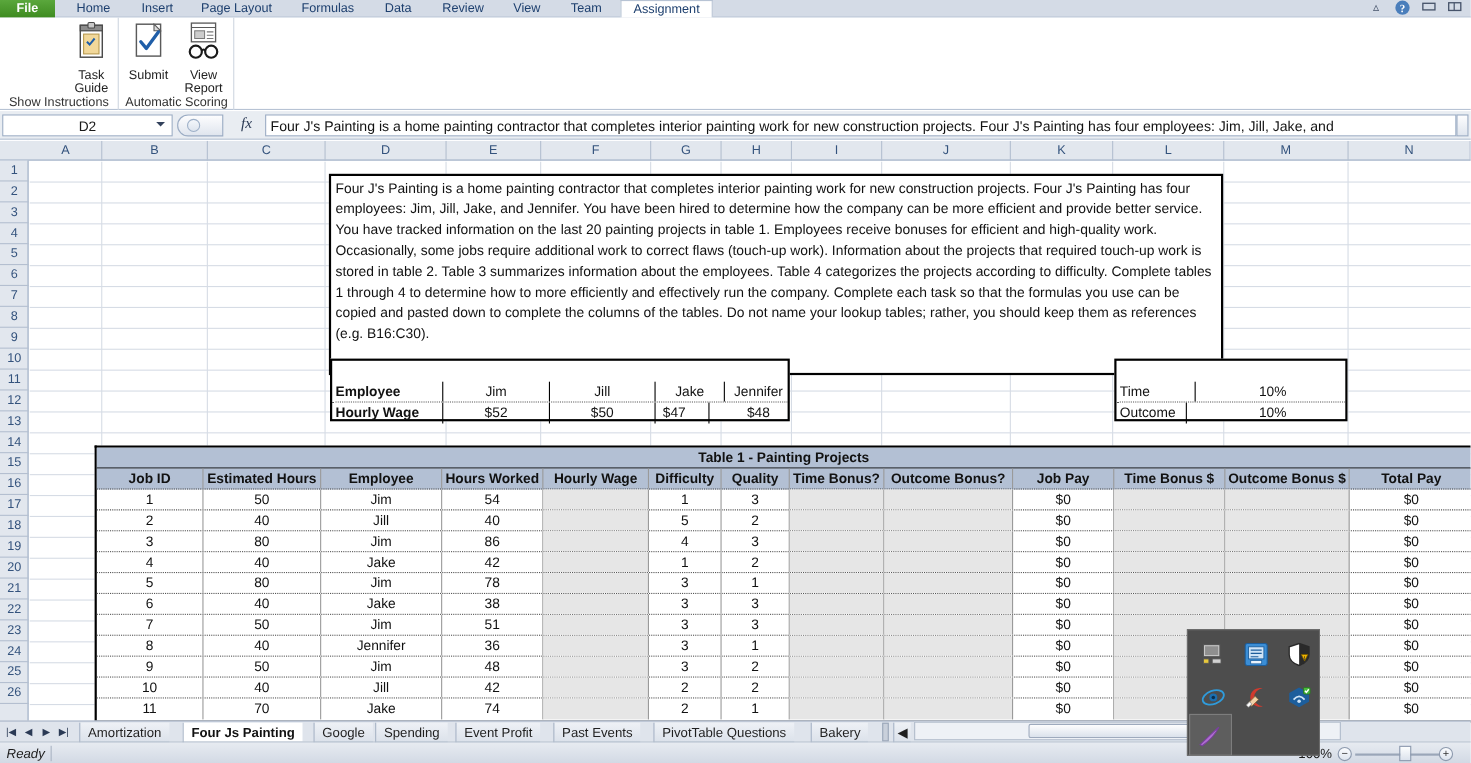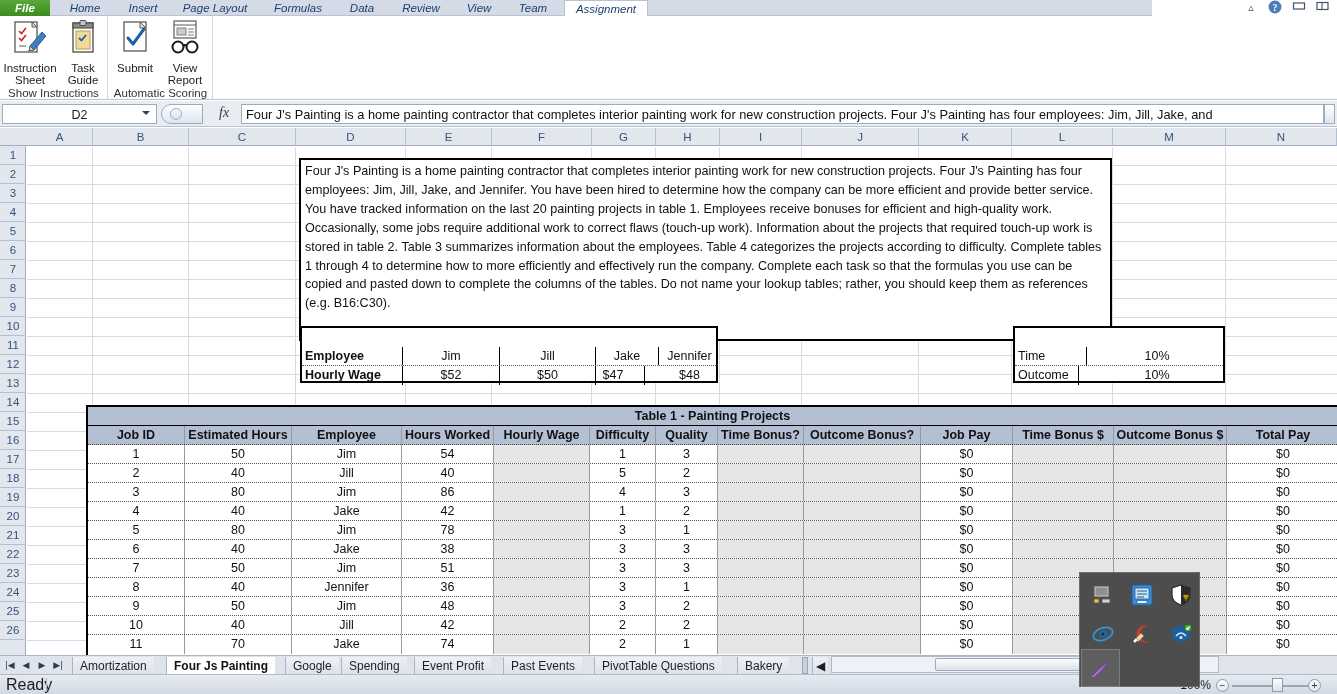--- a/index.html
+++ b/index.html
@@ -6,24 +6,23 @@
   html, body {
     width: 1337px; height: 694px;
     overflow: hidden;
     font-family: "Liberation Sans", sans-serif;
     background: #fff;
     -webkit-font-smoothing: antialiased;
   }
 
   
   .ribbon-tabs {
-    position: absolute; top: 0; left: 0; width: 1152px; height: 16px;
+    position: absolute; top: 0; left: 0; width: 1337px; height: 16px;
     background: #d4dbe6;
     border-bottom: 1px solid #b7c3d4;
-    font-style: italic;
   }
   .tab {
     position: absolute; top: 0; height: 16px;
     font-size: 11.5px; color: #1d3f6e;
     line-height: 16px; text-align: center;
     white-space: nowrap;
   }
   .tab.file {
     background: linear-gradient(to bottom,#5aa73c,#3e8b20);
     color: #fff; font-weight: bold;
@@ -199,21 +198,21 @@
   }
 
   
   .statusbar {
     position: absolute; top: 674px; left: 0; width: 1337px; height: 20px;
     background: linear-gradient(to bottom,#e7ebf1,#d2d9e4);
     border-top: 1px solid #b0bbcb;
   }
   .ready {
     position: absolute; left: 6px; top: 2px;
-    font-size: 16px; color: #1c1c1c; line-height: 16px;
+    font-size: 12px; color: #1c1c1c; line-height: 16px; font-style: italic;
   }
   .ready-sep { position:absolute; left:46px; top:3px; width:1px;height:14px;background:#aab4c3; }
   .zoompct {
     position: absolute; right: 126px; top: 2px;
     font-size: 12px; color: #1c1c1c; line-height: 16px;
   }
   .zoomminus, .zoomplus {
     position: absolute; top: 4px; width: 13px; height: 13px;
     border: 1px solid #8d9aae; border-radius: 50%;
     background: linear-gradient(to bottom,#fbfcfe,#dde4ee);
@@ -285,35 +284,20 @@
     <svg width="14" height="12" viewBox="0 0 14 12">
         <rect x="1" y="2.5" width="11" height="7" fill="none" stroke="#46536a" stroke-width="1.2"></rect>
         <line x1="6" y1="2.5" x2="6" y2="9.5" stroke="#46536a" stroke-width="1.1"></line>
       </svg>
   </div>
 </div>
 
 <div class="ribbon-body">
 
   <div class="grp" style="left:0;width:108px;">
-    <div class="rbtn" style="left:1px;width:58px;">
-      <span class="ico">
-        <svg width="40" height="38" viewBox="0 0 40 38">
-          <rect x="5" y="3" width="22" height="30" fill="#fff" stroke="#5a5a5a" stroke-width="1.3"></rect>
-          <path d="M22 3 L27 8 L22 8 Z" fill="#d8d8d8" stroke="#5a5a5a" stroke-width="1"></path>
-          <path d="M9 12 l2.5 2.5 L16 9" fill="none" stroke="#cc2222" stroke-width="1.6"></path>
-          <path d="M9 19 l2.5 2.5 L16 16" fill="none" stroke="#cc2222" stroke-width="1.6"></path>
-          <line x1="9" y1="27" x2="16" y2="27" stroke="#777" stroke-width="1.2"></line>
-          <path d="M20 27 L32 13 L36 17 L24 31 L19 32 Z" fill="#3f7fc0" stroke="#2d5c8c" stroke-width="1"></path>
-          <path d="M19 32 L20 27 L24 31 Z" fill="#f0d060" stroke="#2d5c8c" stroke-width=".8"></path>
-        </svg>
-      </span>
-      <span class="lbl">Instruction</span>
-      <span class="lbl">Sheet</span>
-    </div>
     <div class="rbtn" style="left:61px;width:44px;">
       <span class="ico">
         <svg width="36" height="38" viewBox="0 0 36 38">
           <rect x="8" y="4" width="20" height="29" fill="#fff" stroke="#4a4a4a" stroke-width="1.3"></rect>
           <rect x="8" y="4" width="20" height="5" fill="#8c8c8c" stroke="#4a4a4a" stroke-width="1.1"></rect>
           <rect x="15" y="1.5" width="6" height="5" rx="1" fill="#c8c8c8" stroke="#4a4a4a" stroke-width="1"></rect>
           <rect x="11" y="12" width="14" height="18" fill="#f2d89a" stroke="#b89b50" stroke-width="1"></rect>
           <path d="M14 19 l2.5 2.5 L21 16" fill="none" stroke="#1f5ea8" stroke-width="1.8"></path>
         </svg>
       </span>

